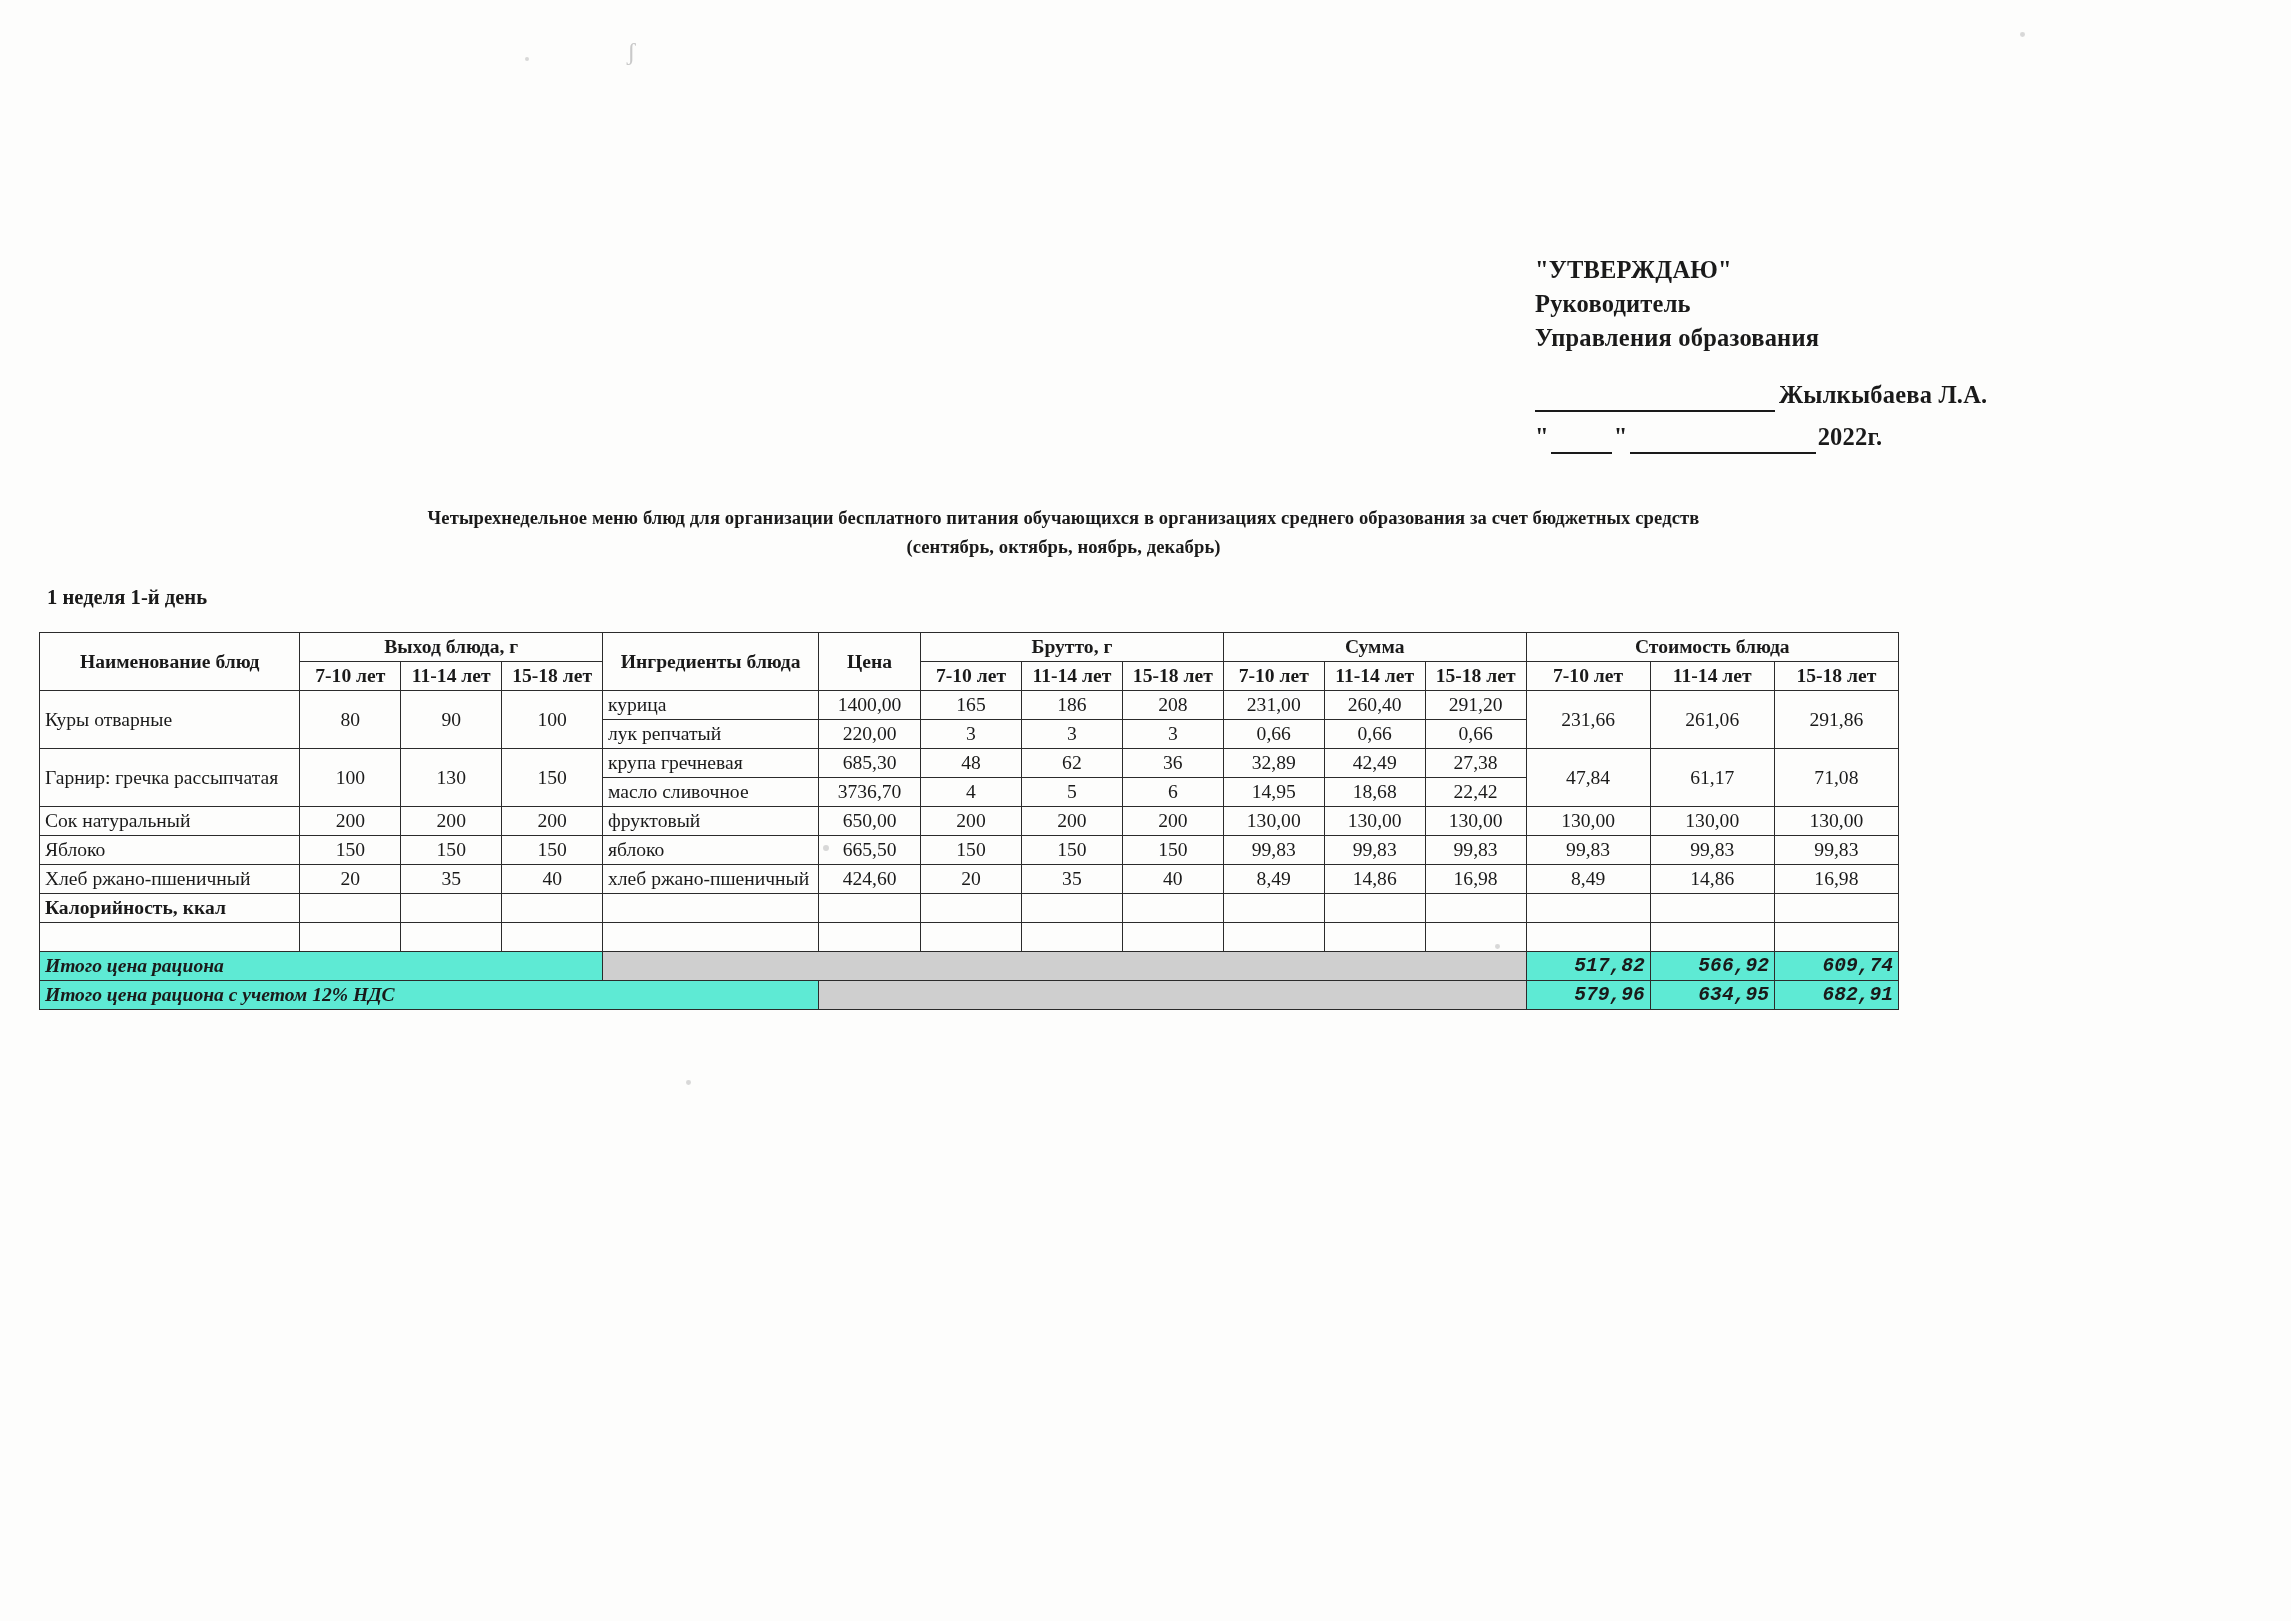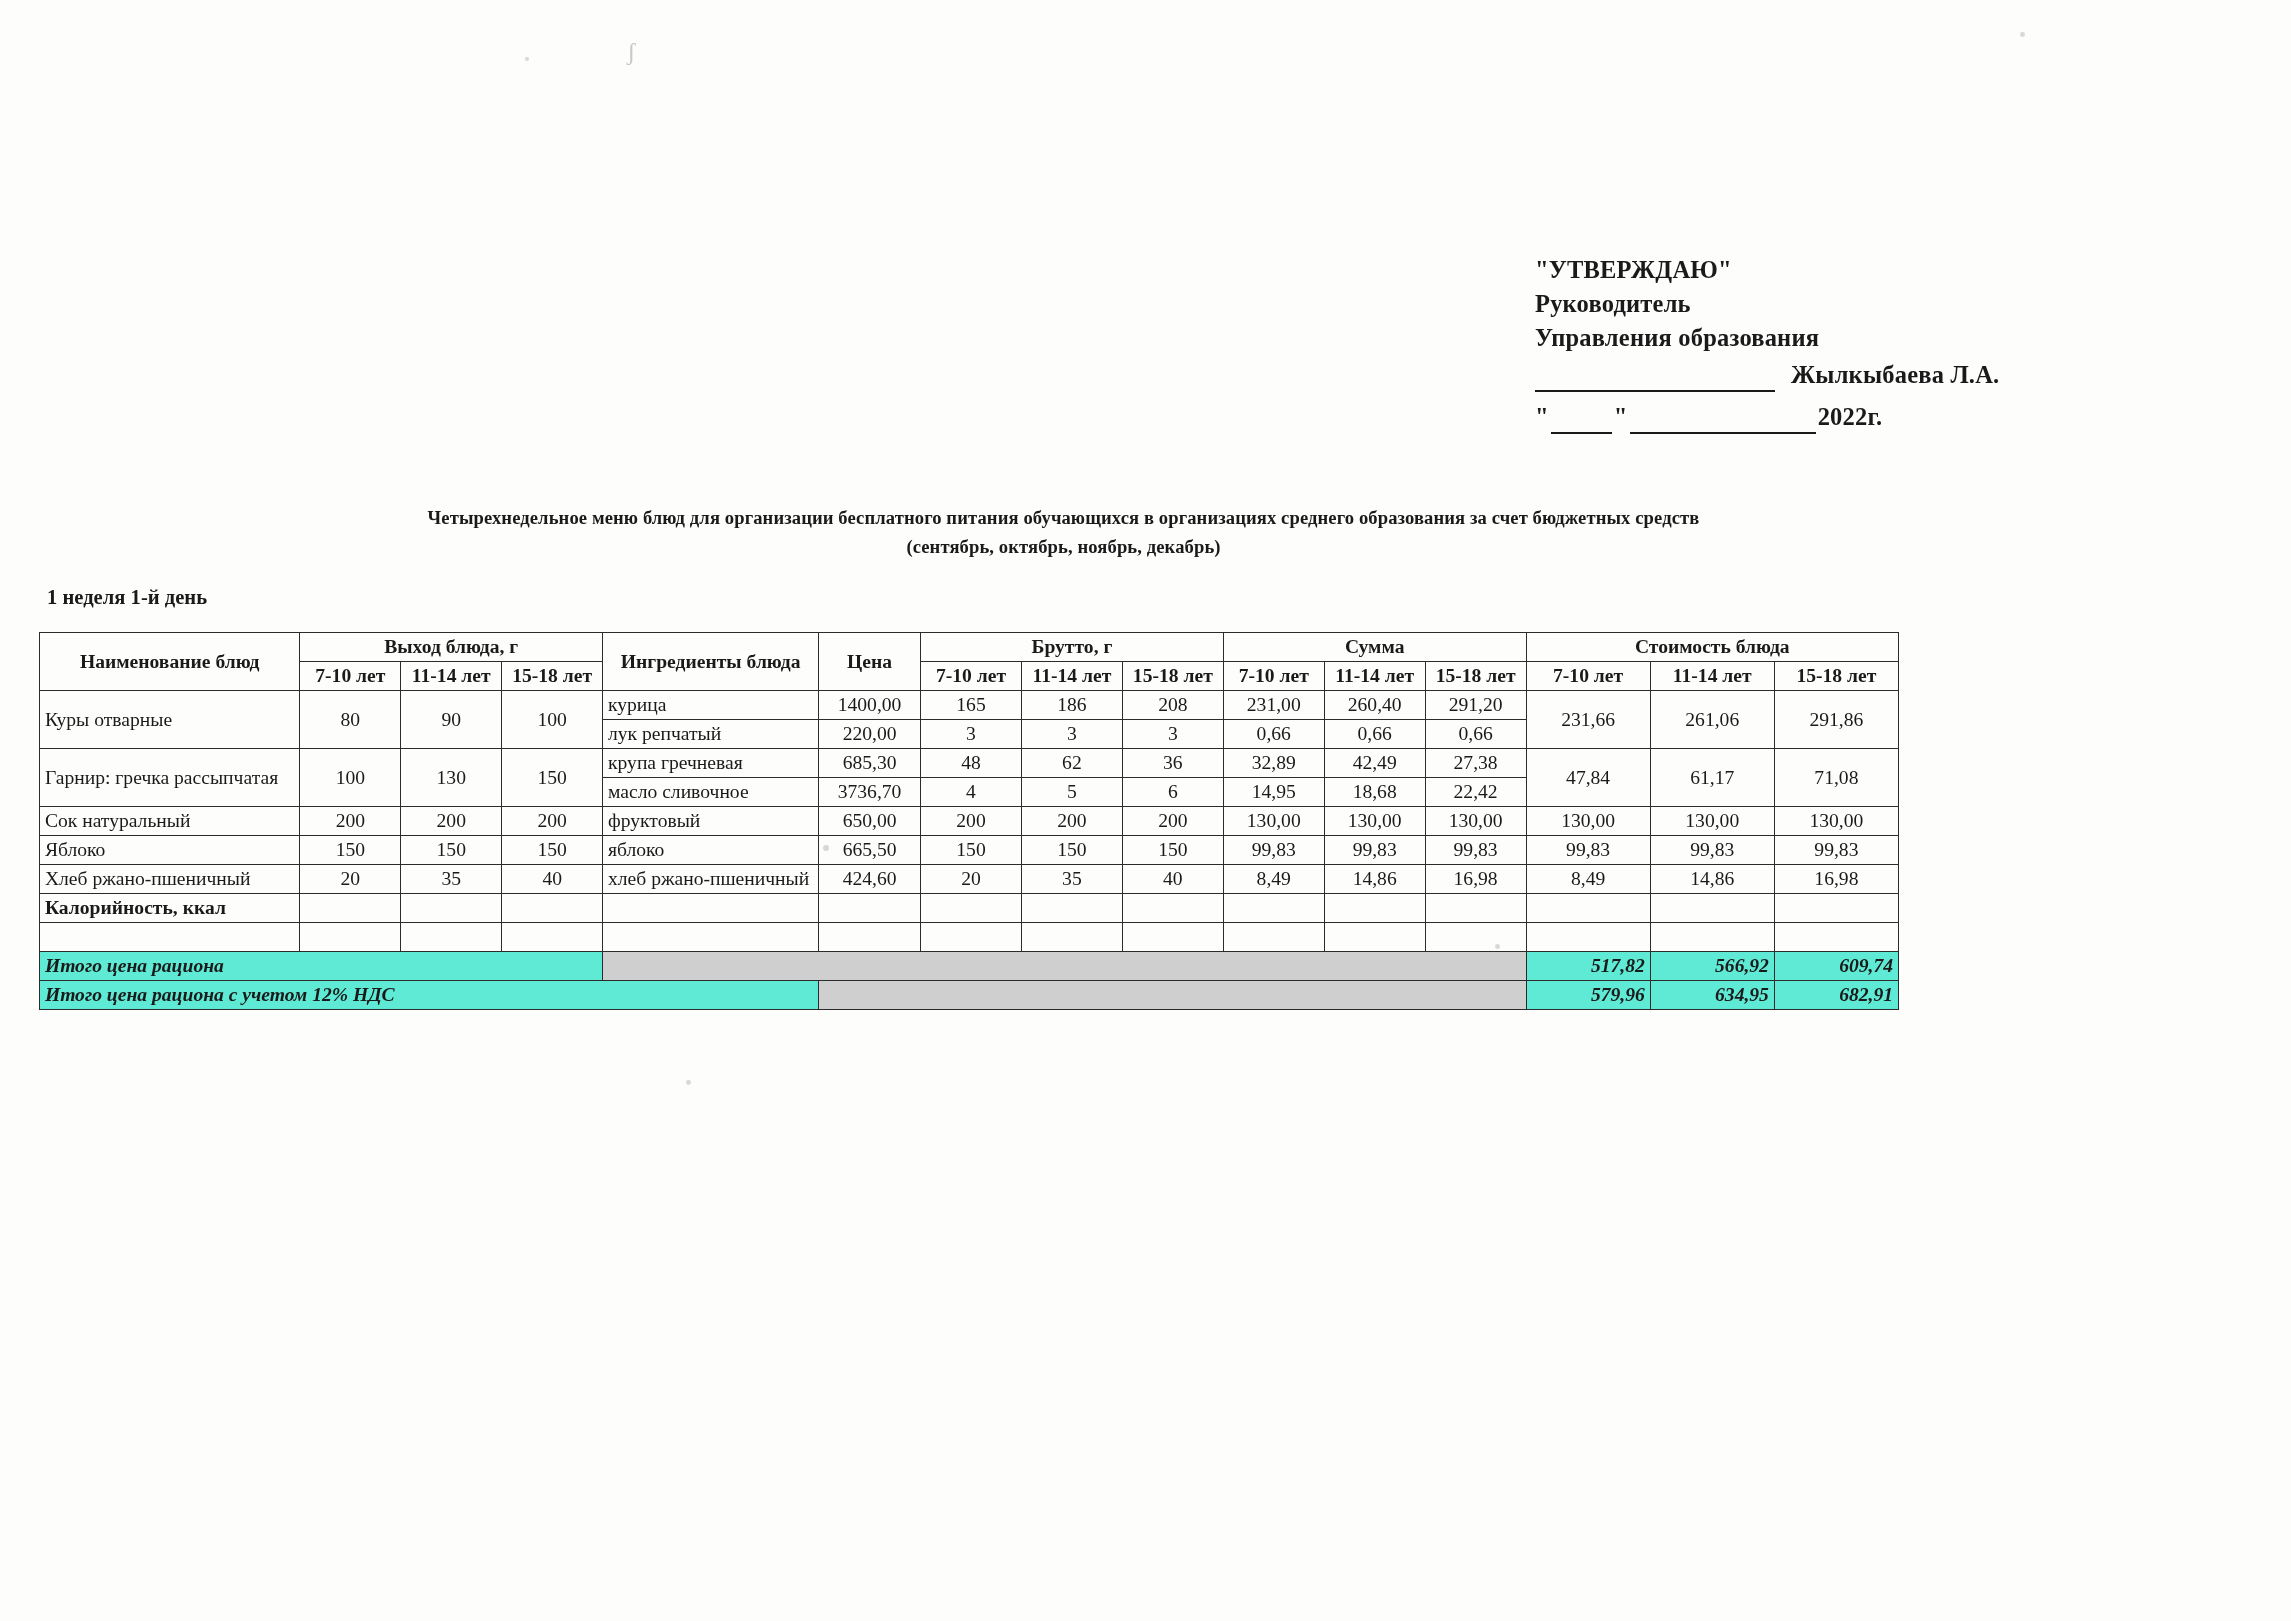--- a/index.html
+++ b/index.html
@@ -27,24 +27,23 @@
     left: 1535px;
     top: 253px;
     width: 549px;
     font-weight: bold;
     font-size: 24.5px;
     line-height: 34px;
     letter-spacing: 0.2px;
   }
   .approval div { white-space: nowrap; }
   .sign-row {
-    margin-top: 3px;
+    margin-top: 23px;
     display: flex;
     align-items: flex-end;
-    gap: 12px;
   }
   .sign-line {
     display: inline-block;
     width: 240px;
     border-bottom: 2px solid #1a1a1a;
     height: 25.5px;
   }
   .sign-name { margin-left: 3.9px; }
   .date-row {
     margin-top: 7.8px;
@@ -120,21 +119,21 @@
   .name-cell { text-align: left; padding-left: 5.9px; }
 
   .row-total td {
     font-weight: bold;
     font-style: italic;
     background: #5eead4;
     height: 31px;
   }
   .row-total td.plain-bg { background: #cfcfcf; }
   .total-label { text-align: left; padding-left: 7.8px; }
-  .total-val { text-align: right; padding-right: 9.8px; background: #cfcfcf; }
+  .total-val { text-align: right; padding-right: 9.8px; background: #cfcfcf; font-family: Liberation Mono, monospace; }
 
   .kcal td { font-weight: bold; margin-top: 34px; }
 
   
   .speck {
     position: absolute;
     background: #b9b9b9;
     border-radius: 50%;
     opacity: .55;
   }

